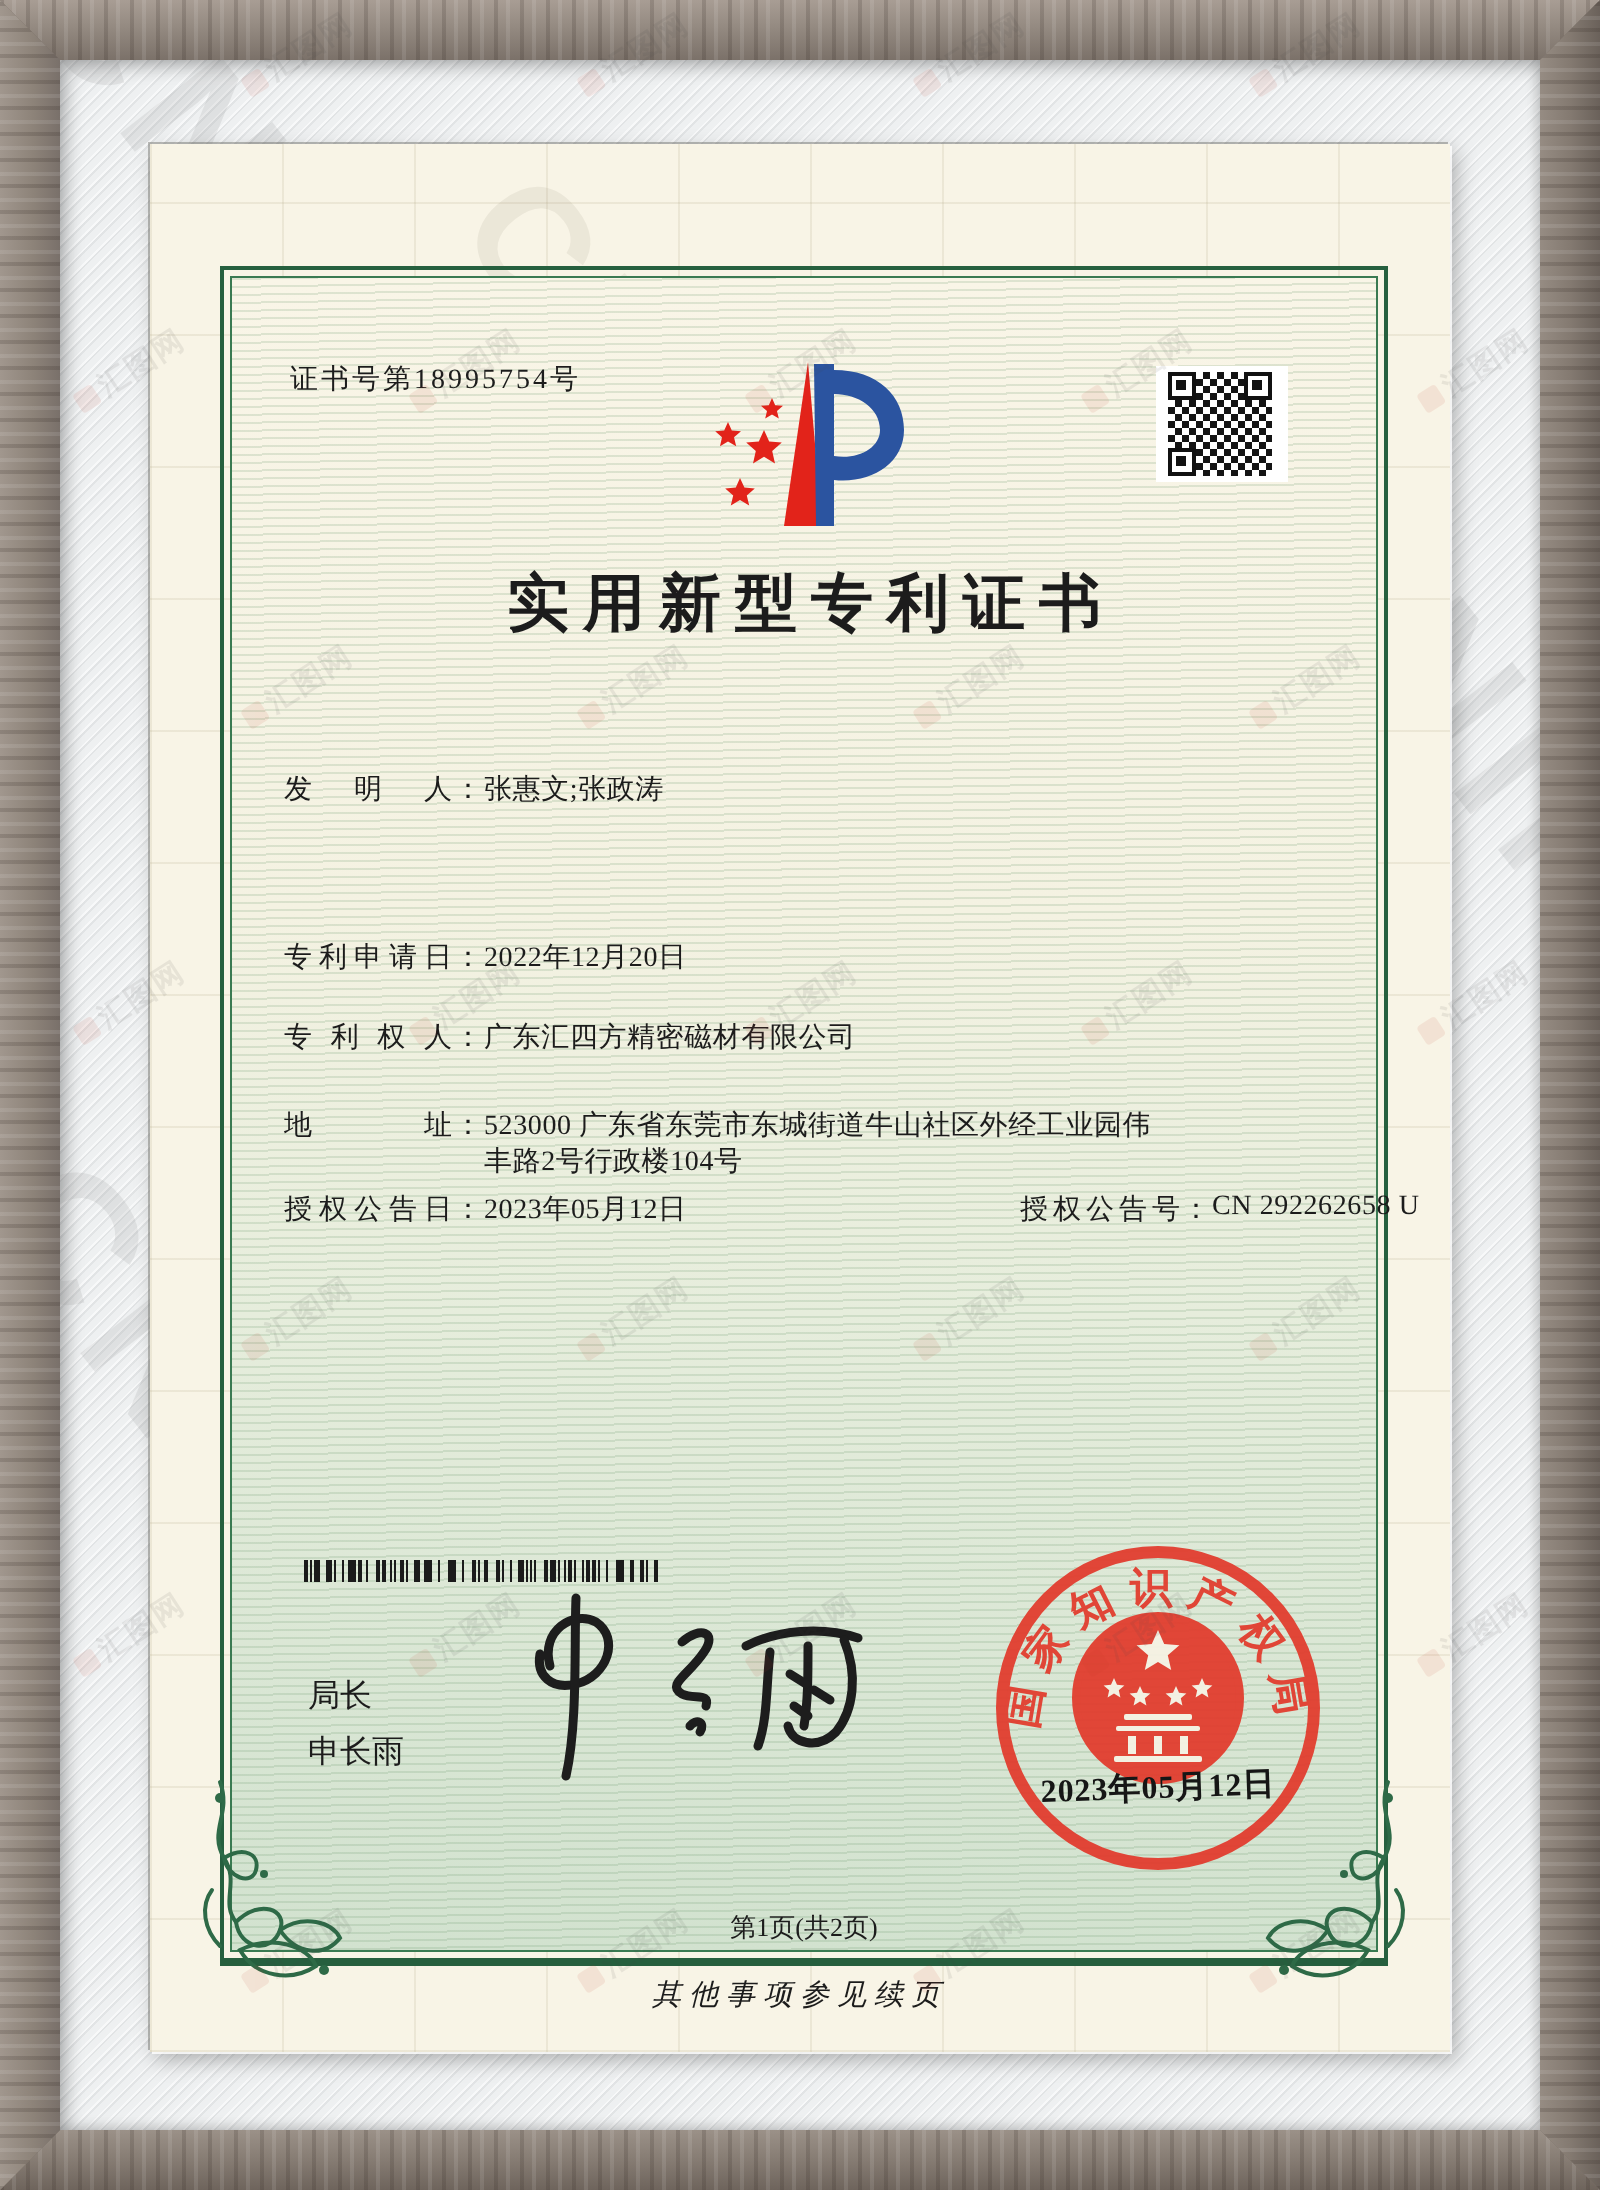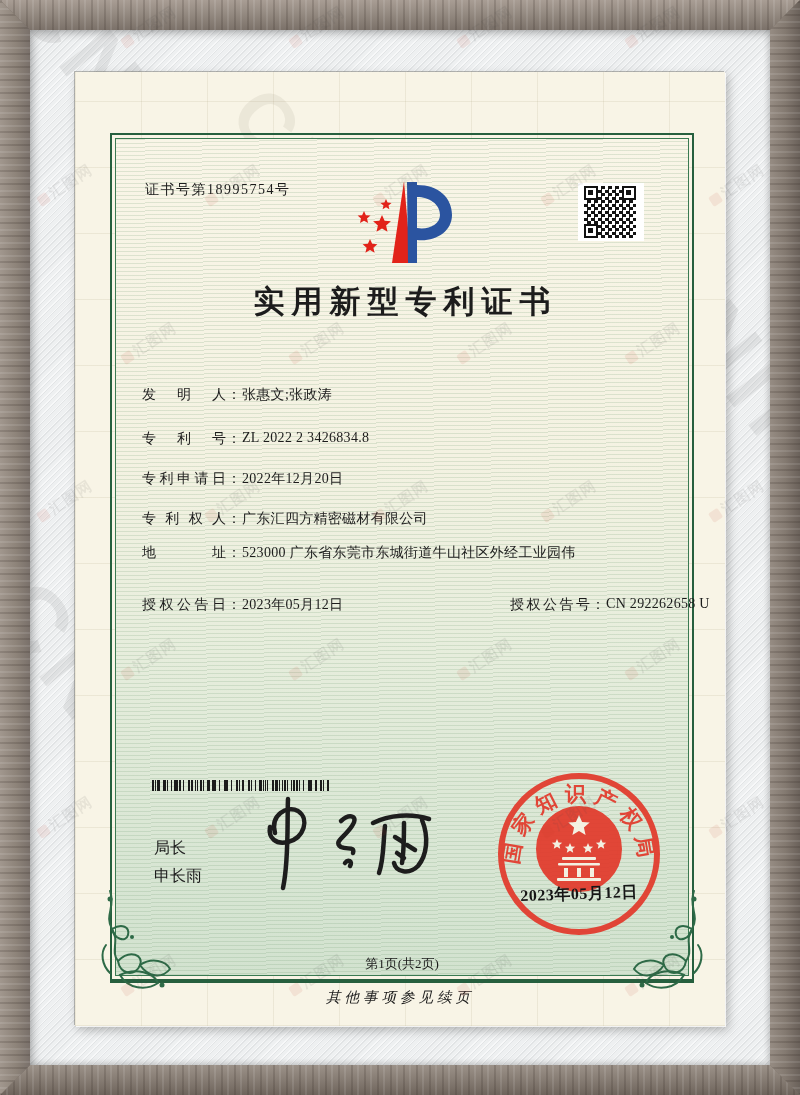--- a/index.html
+++ b/index.html
@@ -162,31 +162,29 @@
           <span class="finder f-tr"></span>
           <span class="finder f-bl"></span>
         </div>
       </div>
 
       <div class="title">实用新型专利证书</div>
 
       <div class="frow" style="top:251px">
         <span class="flabel">发明人</span><span class="fcolon">：</span><span class="fvalue">张惠文;张政涛</span>
       </div>
-      <div class="frow" style="top:295px">
-        <span class="flabel">专利号</span><span class="fcolon">：</span><span class="fvalue">ZL 2022 2 3426834.8</span>
-      </div>
       <div class="frow" style="top:335px">
         <span class="flabel">专利申请日</span><span class="fcolon">：</span><span class="fvalue">2022年12月20日</span>
       </div>
       <div class="frow" style="top:375px">
         <span class="flabel">专利权人</span><span class="fcolon">：</span><span class="fvalue">广东汇四方精密磁材有限公司</span>
       </div>
-      <div class="frow" style="top:409px">
+      <div class="frow" style="top:419px">
         <span class="flabel">地址</span><span class="fcolon">：</span><span class="fvalue">523000 广东省东莞市东城街道牛山社区外经工业园伟</span>
+        <div class="addr2">丰路2号行政楼104号</div>
       </div>
       <div class="frow" style="top:461px">
         <span class="flabel">授权公告日</span><span class="fcolon">：</span><span class="fvalue">2023年05月12日</span>
         <span class="grant2">
           <span class="flabel">授权公告号</span><span class="fcolon">：</span><span class="fvalue">CN 292262658 U</span>
         </span>
       </div>
 
       <div class="body-text">
       </div>

